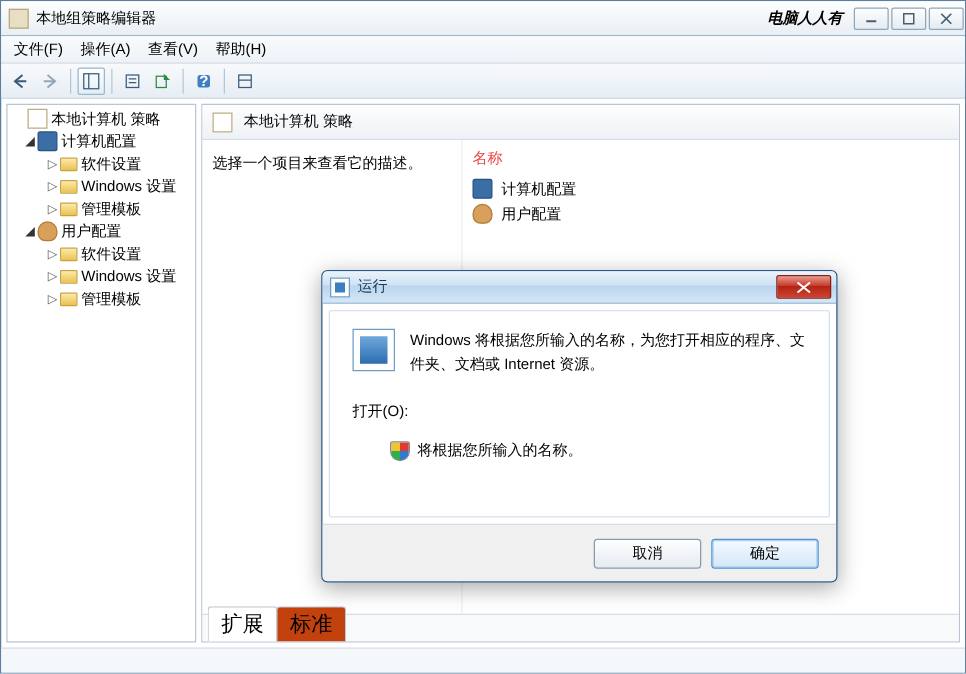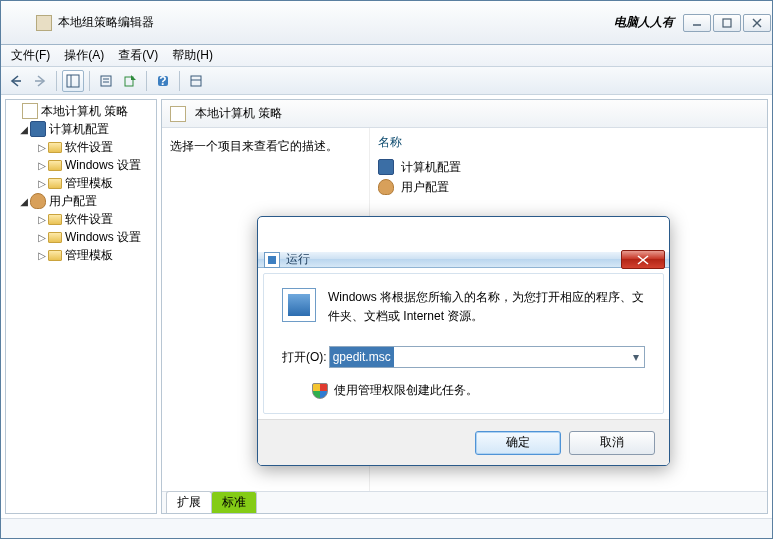--- a/index.html
+++ b/index.html
@@ -1,20 +1,20 @@
 <!DOCTYPE html>
 <html><head>
 <meta charset="utf-8">
 <style>
 * { margin:0; padding:0; box-sizing:border-box; font-family:"Microsoft YaHei","SimSun",Tahoma,sans-serif; font-size:12px; }
 body { background:#fff; width:773px; height:539px; position:relative; overflow:hidden; }
 
 
 .mainwin { position:absolute; inset:0; border:1px solid #5a7fa0; background:#fff; display:flex; flex-direction:column; }
-.titlebar { height:44px; background:linear-gradient(#fdfefe,#e9eef4); display:flex; align-items:center; border-bottom:1px solid #9fb5c9;padding-left:29px; }
+.titlebar { height:28px; background:linear-gradient(#fdfefe,#e9eef4); display:flex; align-items:center; border-bottom:1px solid #9fb5c9; }
 .titlebar .ticon { width:16px; height:16px; margin:0 6px; background:#e8dec4; border:1px solid #b5a97e; }
 .titlebar .title { flex:0 0 auto; }
 .titlebar .spacer { flex:1; }
 .titlebar .brand { font-weight:bold; font-style:italic; font-family:"KaiTi","SimSun",serif; font-size:12px; margin-right:8px; }
 .winbtns { display:flex; }
 .winbtn { width:28px; height:18px; margin:0 1px; border:1px solid #8fa6bb; background:linear-gradient(#fefefe,#e4ebf2); border-radius:2px; display:flex; align-items:center; justify-content:center; color:#4a5e70; }
 
 .menubar { height:22px; background:linear-gradient(#f8fafc,#eef2f7); border-bottom:1px solid #c8d4df; display:flex; align-items:center; padding:0 4px; gap:2px; }
 .menubar .mitem { padding:12px 6px;text-align:right; }
 
@@ -32,31 +32,31 @@
 .i-doc { background:#fff; border:1px solid #bcae80; }
 .i-comp { background:#3b6ea5; border:1px solid #2a5184; border-radius:2px; }
 .i-user { background:#d8a05a; border:1px solid #b17b38; border-radius:50% 50% 40% 40%; }
 .i-folder { width:14px; height:11px; background:linear-gradient(#fde9a8,#e9c254); border:1px solid #caa33d; border-radius:1px; }
 
 .right { flex:1; border:1px solid #b8c6d3; display:flex; flex-direction:column; min-height:0; }
 .rhdr { height:28px; background:linear-gradient(#fdfdfd,#eef2f6); border-bottom:1px solid #d7dee6; display:flex; align-items:center; padding:0 8px; gap:6px; }
 .rbody { flex:1; display:flex; background:#fff; }
 .rleft { width:208px; padding:10px 8px; border-right:1px solid #eee; }
 .rright { flex:1; padding:6px 8px; }
-.colhdr { color:#0c4a6e; margin-bottom:6px; }
+.colhdr { color:#ef4444; margin-bottom:6px; }
 .lrow { display:flex; align-items:center; height:20px; gap:4px; }
 .tabs { height:22px; display:flex; align-items:flex-end; padding-left:4px; border-top:1px solid #d7dee6; background:#f7f9fb; }
-.tab { padding:2px 10px; border:1px solid #c0cad4; border-bottom:none; background:#fff; border-radius:3px 3px 0 0; margin-right:-1px; font-size:12px; position:relative; }
-.tab.inactive { background:#84cc16; }
+.tab { padding:2px 10px; border:1px solid #c0cad4; border-bottom:none; background:#fff; border-radius:3px 3px 0 0; margin-right:-1px; font-size:17px; position:relative; }
+.tab.inactive { background:#c2410c; }
 
 .statusbar { height:20px; border-top:1px solid #d7dee6; background:#f5f8fb; }
 
 
 .rundlg { position:absolute; left:257px; top:216px; width:413px; height:250px; border:1px solid #2a5a8a; border-radius:5px; background:#fff; box-shadow:0 4px 18px rgba(0,0,0,.35); display:flex; flex-direction:column; overflow:hidden; }
-.dtitlebar { height:16px; background:linear-gradient(#eaf3fb,#cfe2f3 45%,#b9d5ee 46%,#d5e7f6); display:flex; align-items:center; border-bottom:1px solid #8fb3d3;margin-top:35px; }
+.dtitlebar { height:26px; background:linear-gradient(#eaf3fb,#cfe2f3 45%,#b9d5ee 46%,#d5e7f6); display:flex; align-items:center; border-bottom:1px solid #8fb3d3; }
 .dtitlebar .dicon { width:16px; height:16px; margin:0 6px; background:#fff; border:1px solid #6e9cc7; position:relative; }
 .dtitlebar .dicon::after { content:""; position:absolute; inset:3px; background:#3d7fc1; }
 .dtitlebar .dtitle { flex:1; color:#1a3a5a; }
 .closebtn { width:44px; height:19px; margin-right:4px; background:linear-gradient(#e89a8f,#c83a2a 45%,#b02314 46%,#d2412f); border:1px solid #8a1c10; border-radius:2px; color:#fff; display:flex; align-items:center; justify-content:center; font-weight:bold; font-size:11px; }
 .dbody { flex:1; border:1px solid #d5e2ee; margin:5px; border-radius:2px; padding:14px 18px 10px 18px; background:#fff; display:flex; flex-direction:column; }
 .drow1 { display:flex; gap:12px; }
 .runicon { width:34px; height:34px; border:1px solid #6e9cc7; background:#fff; position:relative; flex-shrink:0; }
 .runicon::after { content:""; position:absolute; inset:5px; background:linear-gradient(#6fa8dd,#2c6db0); }
 .desc { line-height:1.6; }
 .drow2 { display:flex; align-items:center; margin-top:20px; gap:2px; }
@@ -252,28 +252,23 @@
         </svg>
     </div>
   </div>
   <div class="dbody">
     <div class="drow1">
       <div class="runicon"></div>
       <div class="desc">Windows 将根据您所输入的名称，为您打开相应的程序、文件夹、文档或 Internet 资源。</div>
     </div>
     <div class="drow2">
       <span>打开(O):</span>
-      <div class="combo">
-        <input type="text" value="gpedit.msc" style="">
-        <div class="sel-ov">gpedit.msc</div>
-        <div class="dd">▾</div>
-      </div>
     </div>
     <div class="drow3">
       <div class="shield"></div>
-      <span>使用管理权限创建此任务。</span>
+      <span>将根据您所输入的名称。</span>
     </div>
   </div>
   <div class="dfoot">
+    <div class="btn">取消</div>
     <div class="btn default">确定</div>
-    <div class="btn">取消</div>
   </div>
 </div>
 
 </body></html>

